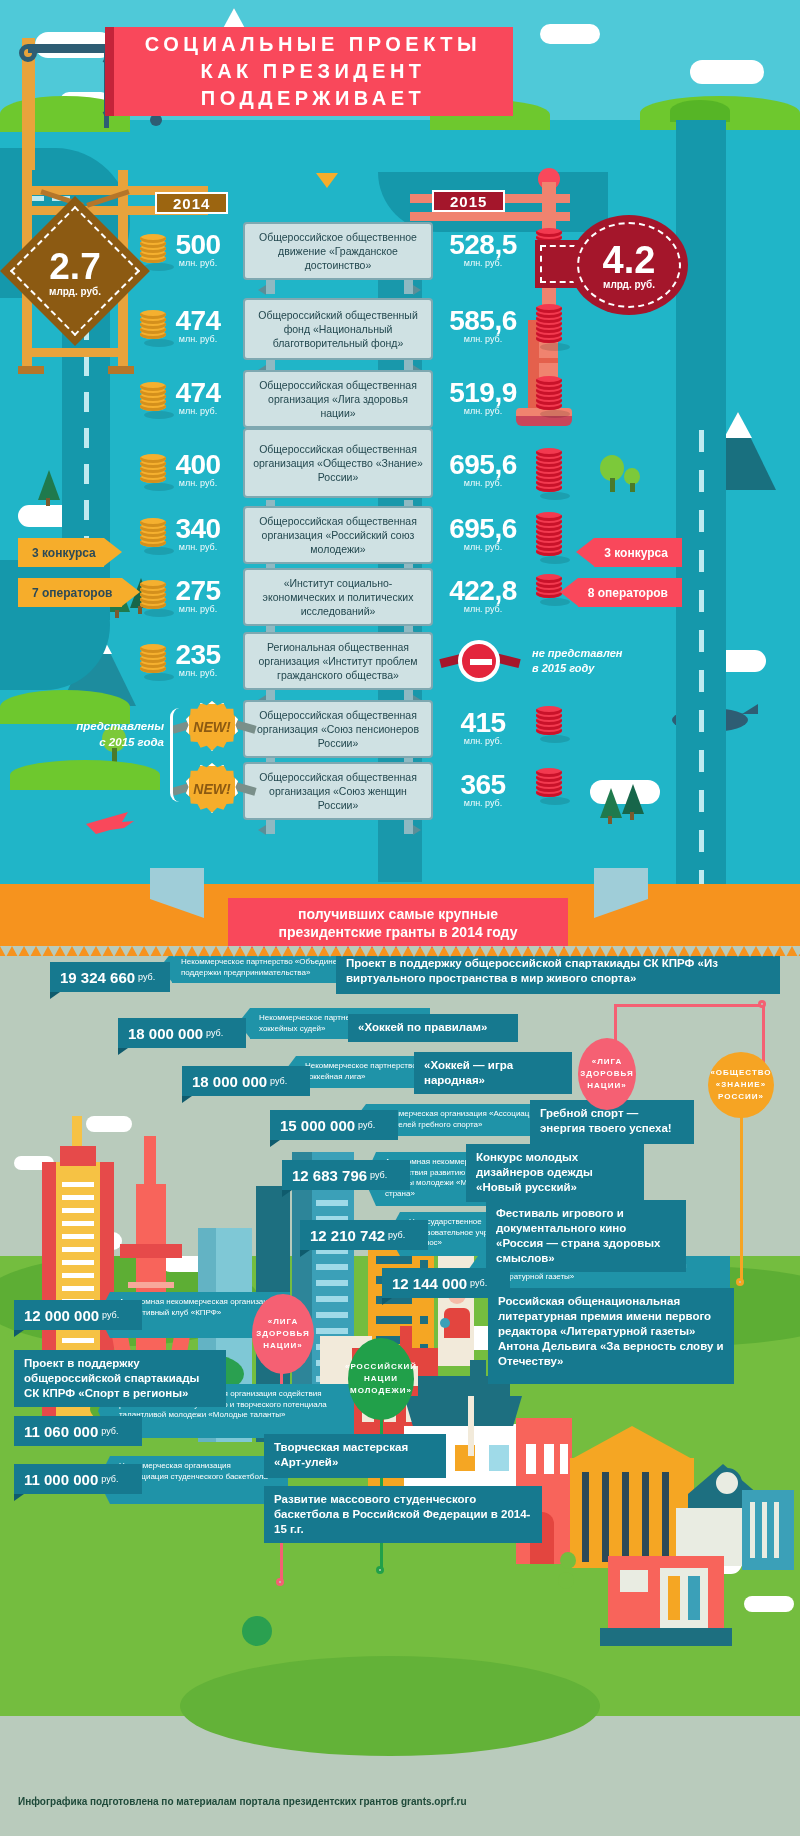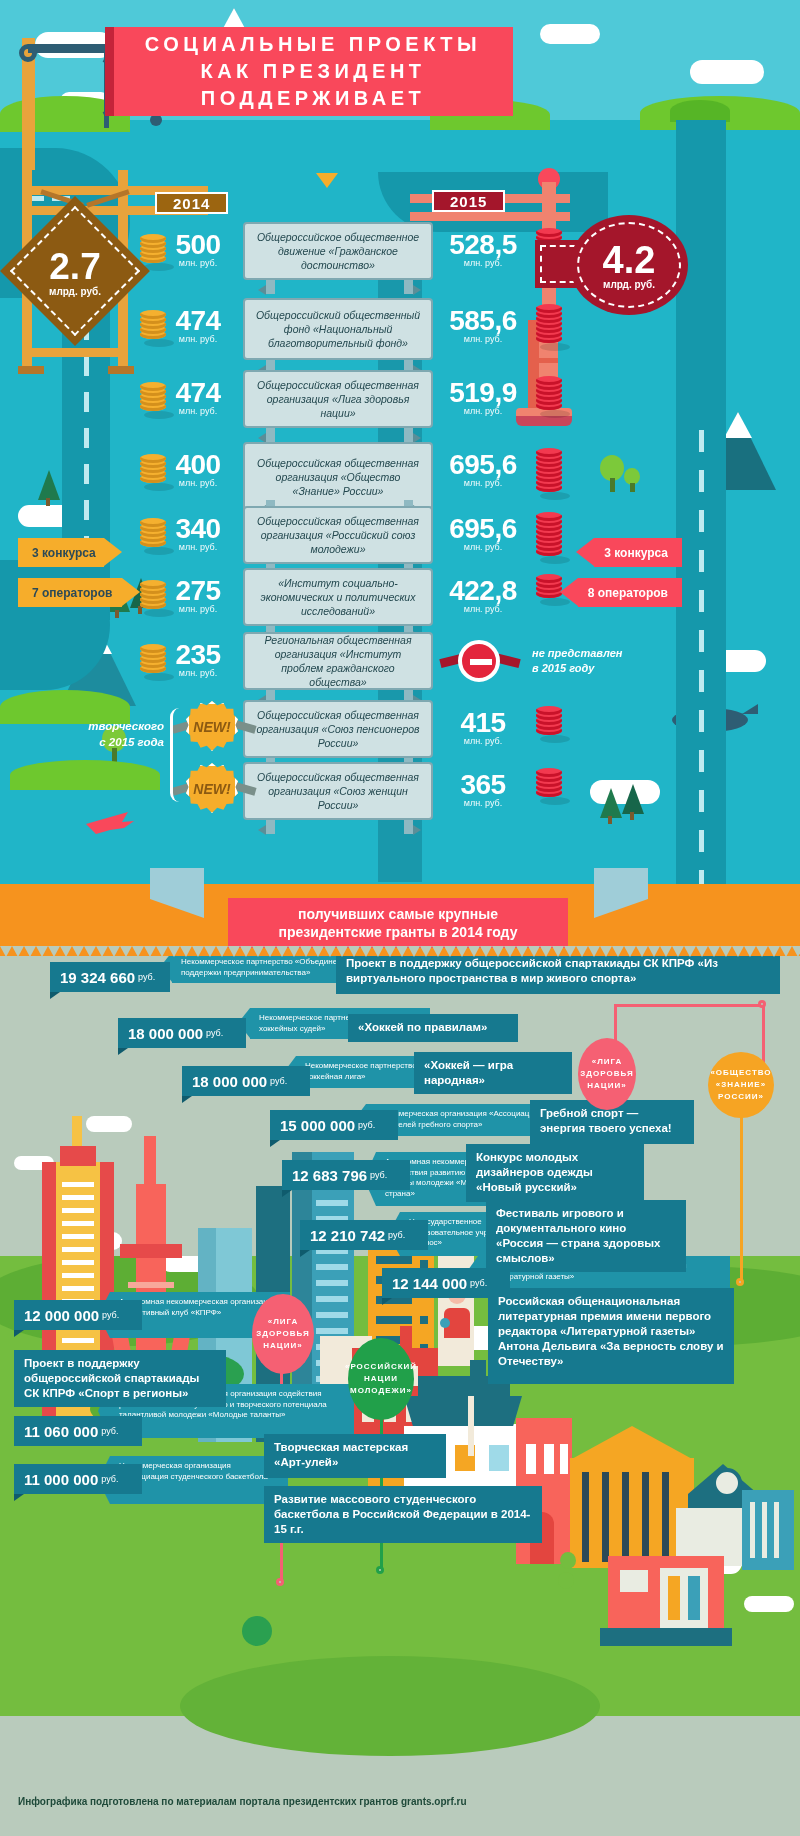--- a/index.html
+++ b/index.html
@@ -157,21 +157,20 @@
     position:absolute; width:22px;height:22px;border-radius:50% 50% 50% 50%;
     background:#f9485b;
   }
   .sign {
     position:absolute; background:#cfe1e3; border:2px solid #7fa8b1;
     border-radius:4px;
     display:flex; align-items:center; justify-content:center;
     text-align:center; color:#23484f;
     font-size:10.5px; line-height:14px;
     padding:4px 8px;
-    font-style:italic;
   }
   .sign-leg { position:absolute; width:9px; background:#8fb9c2; }
   .sign-arrow { position:absolute; width:0;height:0;
     border-top:5px solid transparent;border-bottom:5px solid transparent; }
 
   .amount {
     position:absolute; text-align:center; color:#ffffff;
   }
   .amount .num { font-size:28px; font-weight:bold; line-height:26px; letter-spacing:-0.5px;}
   .amount .unit { font-size:9px; line-height:11px; opacity:0.95; }
@@ -576,21 +575,21 @@
         </div>
         <div class="coins" style="left:536px;top:376px;">
           <div class="coin-shadow" style="left:4px;top:34px;"></div>
           <div class="coin coin-red" style="left:0px;top:25px;"></div>
           <div class="coin coin-red" style="left:0px;top:20px;"></div>
           <div class="coin coin-red" style="left:0px;top:15px;"></div>
           <div class="coin coin-red" style="left:0px;top:10px;"></div>
           <div class="coin coin-red" style="left:0px;top:5px;"></div>
           <div class="coin coin-red" style="left:0px;top:0px;"></div>
         </div>
-        <div class="sign" style="left:243px;top:442px;width:190px;height:70px;">
+        <div class="sign" style="left:243px;top:428px;width:190px;height:70px;">
           <span>Общероссийская общественная организация «Общество «Знание» России»</span>
         </div>
         <div class="sign-leg" style="left:266px;top:500px;height:14px;"></div>
         <div class="sign-leg" style="left:404px;top:500px;height:14px;"></div>
         <div class="sign-arrow" style="left:258px;top:505px;border-right:8px solid #5b8e98;"></div>
         <div class="sign-arrow" style="left:413px;top:505px;border-left:8px solid #5b8e98;"></div>
         <div class="amount" style="left:160px;top:452px;width:76px;">
           <div class="num">400</div>
           <div class="unit">млн. руб.</div>
         </div>
@@ -756,21 +755,21 @@
       </div>
 
     <div class="tag-arrow-r" style="left:18px;top:538px;width:86px;">3 конкурса</div>
     <div class="tag-arrow-r" style="left:18px;top:578px;width:104px;">7 операторов</div>
 
     <div class="tag-arrow-l" style="left:594px;top:538px;width:88px;">3 конкурса</div>
     <div class="tag-arrow-l" style="left:578px;top:578px;width:104px;">8 операторов</div>
 
     <div class="brace" style="left:170px;top:708px;height:94px;"></div>
     <div class="brace-label" style="left:48px;top:718px;width:116px;">
-      <div>творческого</div>
+      <div>представлены</div>
       <div>с 2015 года</div>
     </div>
 
   </div>
 
   <div class="orange-band"></div>
   <div class="ribbon-fold-l"></div>
   <div class="ribbon-fold-r"></div>
   <div class="ribbon-red">
     <div>получивших самые крупные</div>

